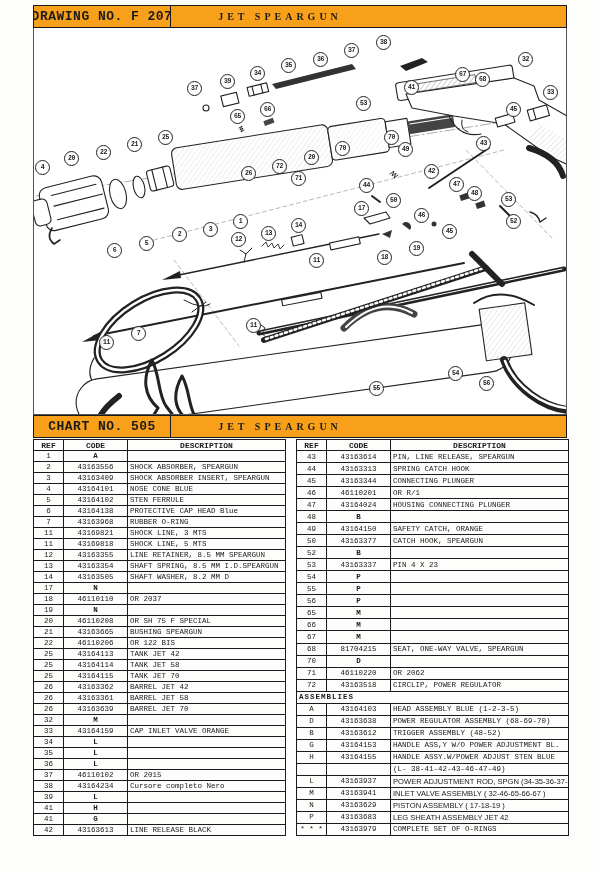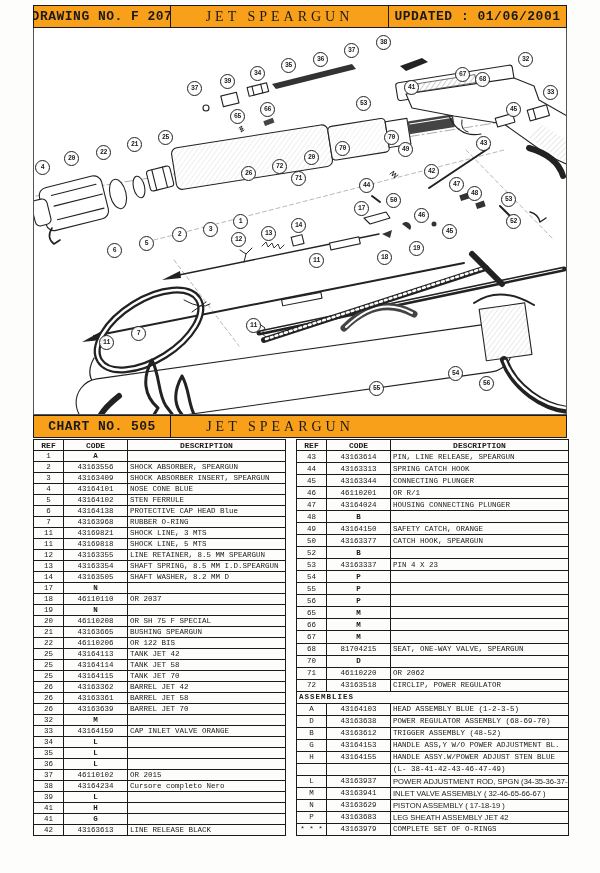--- a/index.html
+++ b/index.html
@@ -3,21 +3,21 @@
 <meta charset="utf-8">
 <style>
   html,body{margin:0;padding:0;background:#fdfdfc;}
   body{width:600px;height:873px;position:relative;font-family:"Liberation Mono","DejaVu Sans Mono",monospace;color:#1a1a1a;}
   .sheet{position:absolute;left:33px;top:5px;width:534px;}
   
   .bar{display:grid;grid-template-columns:137px 1fr 177px;height:23px;background:#F9A01B;border:1px solid #1a1a1a;box-sizing:border-box;}
   .bar .cell{display:flex;align-items:center;justify-content:center;border-right:1px solid #1a1a1a;overflow:hidden;}
   .bar .cell:last-child{border-right:none;}
   .bar .small{font-size:13px;font-weight:bold;letter-spacing:.5px;white-space:pre;}
-  .bar .title{font-family:"Liberation Serif","DejaVu Serif",serif;font-size:14px;font-weight:normal;letter-spacing:4px;}
+  .bar .title{font-family:"Liberation Serif","DejaVu Serif",serif;font-size:10px;font-weight:bold;letter-spacing:4px;}
   
   .diagram{position:relative;height:387px;border-left:1px solid #555;border-right:1px solid #555;border-bottom:1px solid #555;box-sizing:border-box;background:#fff;overflow:hidden;}
   .diagram svg{position:absolute;left:0;top:0;}
   .callout{position:absolute;width:15px;height:15px;border:1px solid #222;border-radius:50%;background:rgba(255,255,255,.92);font-size:6.5px;font-weight:bold;line-height:14px;text-align:center;box-sizing:border-box;letter-spacing:-.5px;}
   
   .tables{display:flex;gap:10px;margin-top:1px;}
   table.parts{border-collapse:collapse;table-layout:fixed;font-size:7.5px;}
   table.parts th,table.parts td{border:1px solid #1a1a1a;height:11px;padding:0 2px;overflow:hidden;white-space:nowrap;box-sizing:border-box;}
   table.parts th{font-size:8px;font-weight:bold;text-align:center;padding:0;}
   #left-table{width:252px;} #right-table{width:272px;}
@@ -33,23 +33,20 @@
 
 <div class="sheet">
 
   <div class="bar">
     <div class="cell">
       <span class="small">DRAWING NO.</span>
       <span class="small" style="margin-left:8px;">F 207</span>
     </div>
     <div class="cell">
       <span class="title">JET SPEARGUN</span>
-    </div>
-    <div class="cell">
-      <span class="small">UPDATED : 01/06/2001</span>
     </div>
   </div>
 
   <div class="diagram" id="diagram">
     <svg width="534" height="387" viewBox="0 0 534 387" fill="none" stroke="#222" stroke-width="1.1" stroke-linejoin="round" stroke-linecap="round">
       <defs>
         <pattern id="hatch" width="4" height="4" patternUnits="userSpaceOnUse" patternTransform="rotate(45)">
           <line x1="0" y1="0" x2="0" y2="4" stroke="#777" stroke-width="0.7"></line>
         </pattern>
       </defs>

